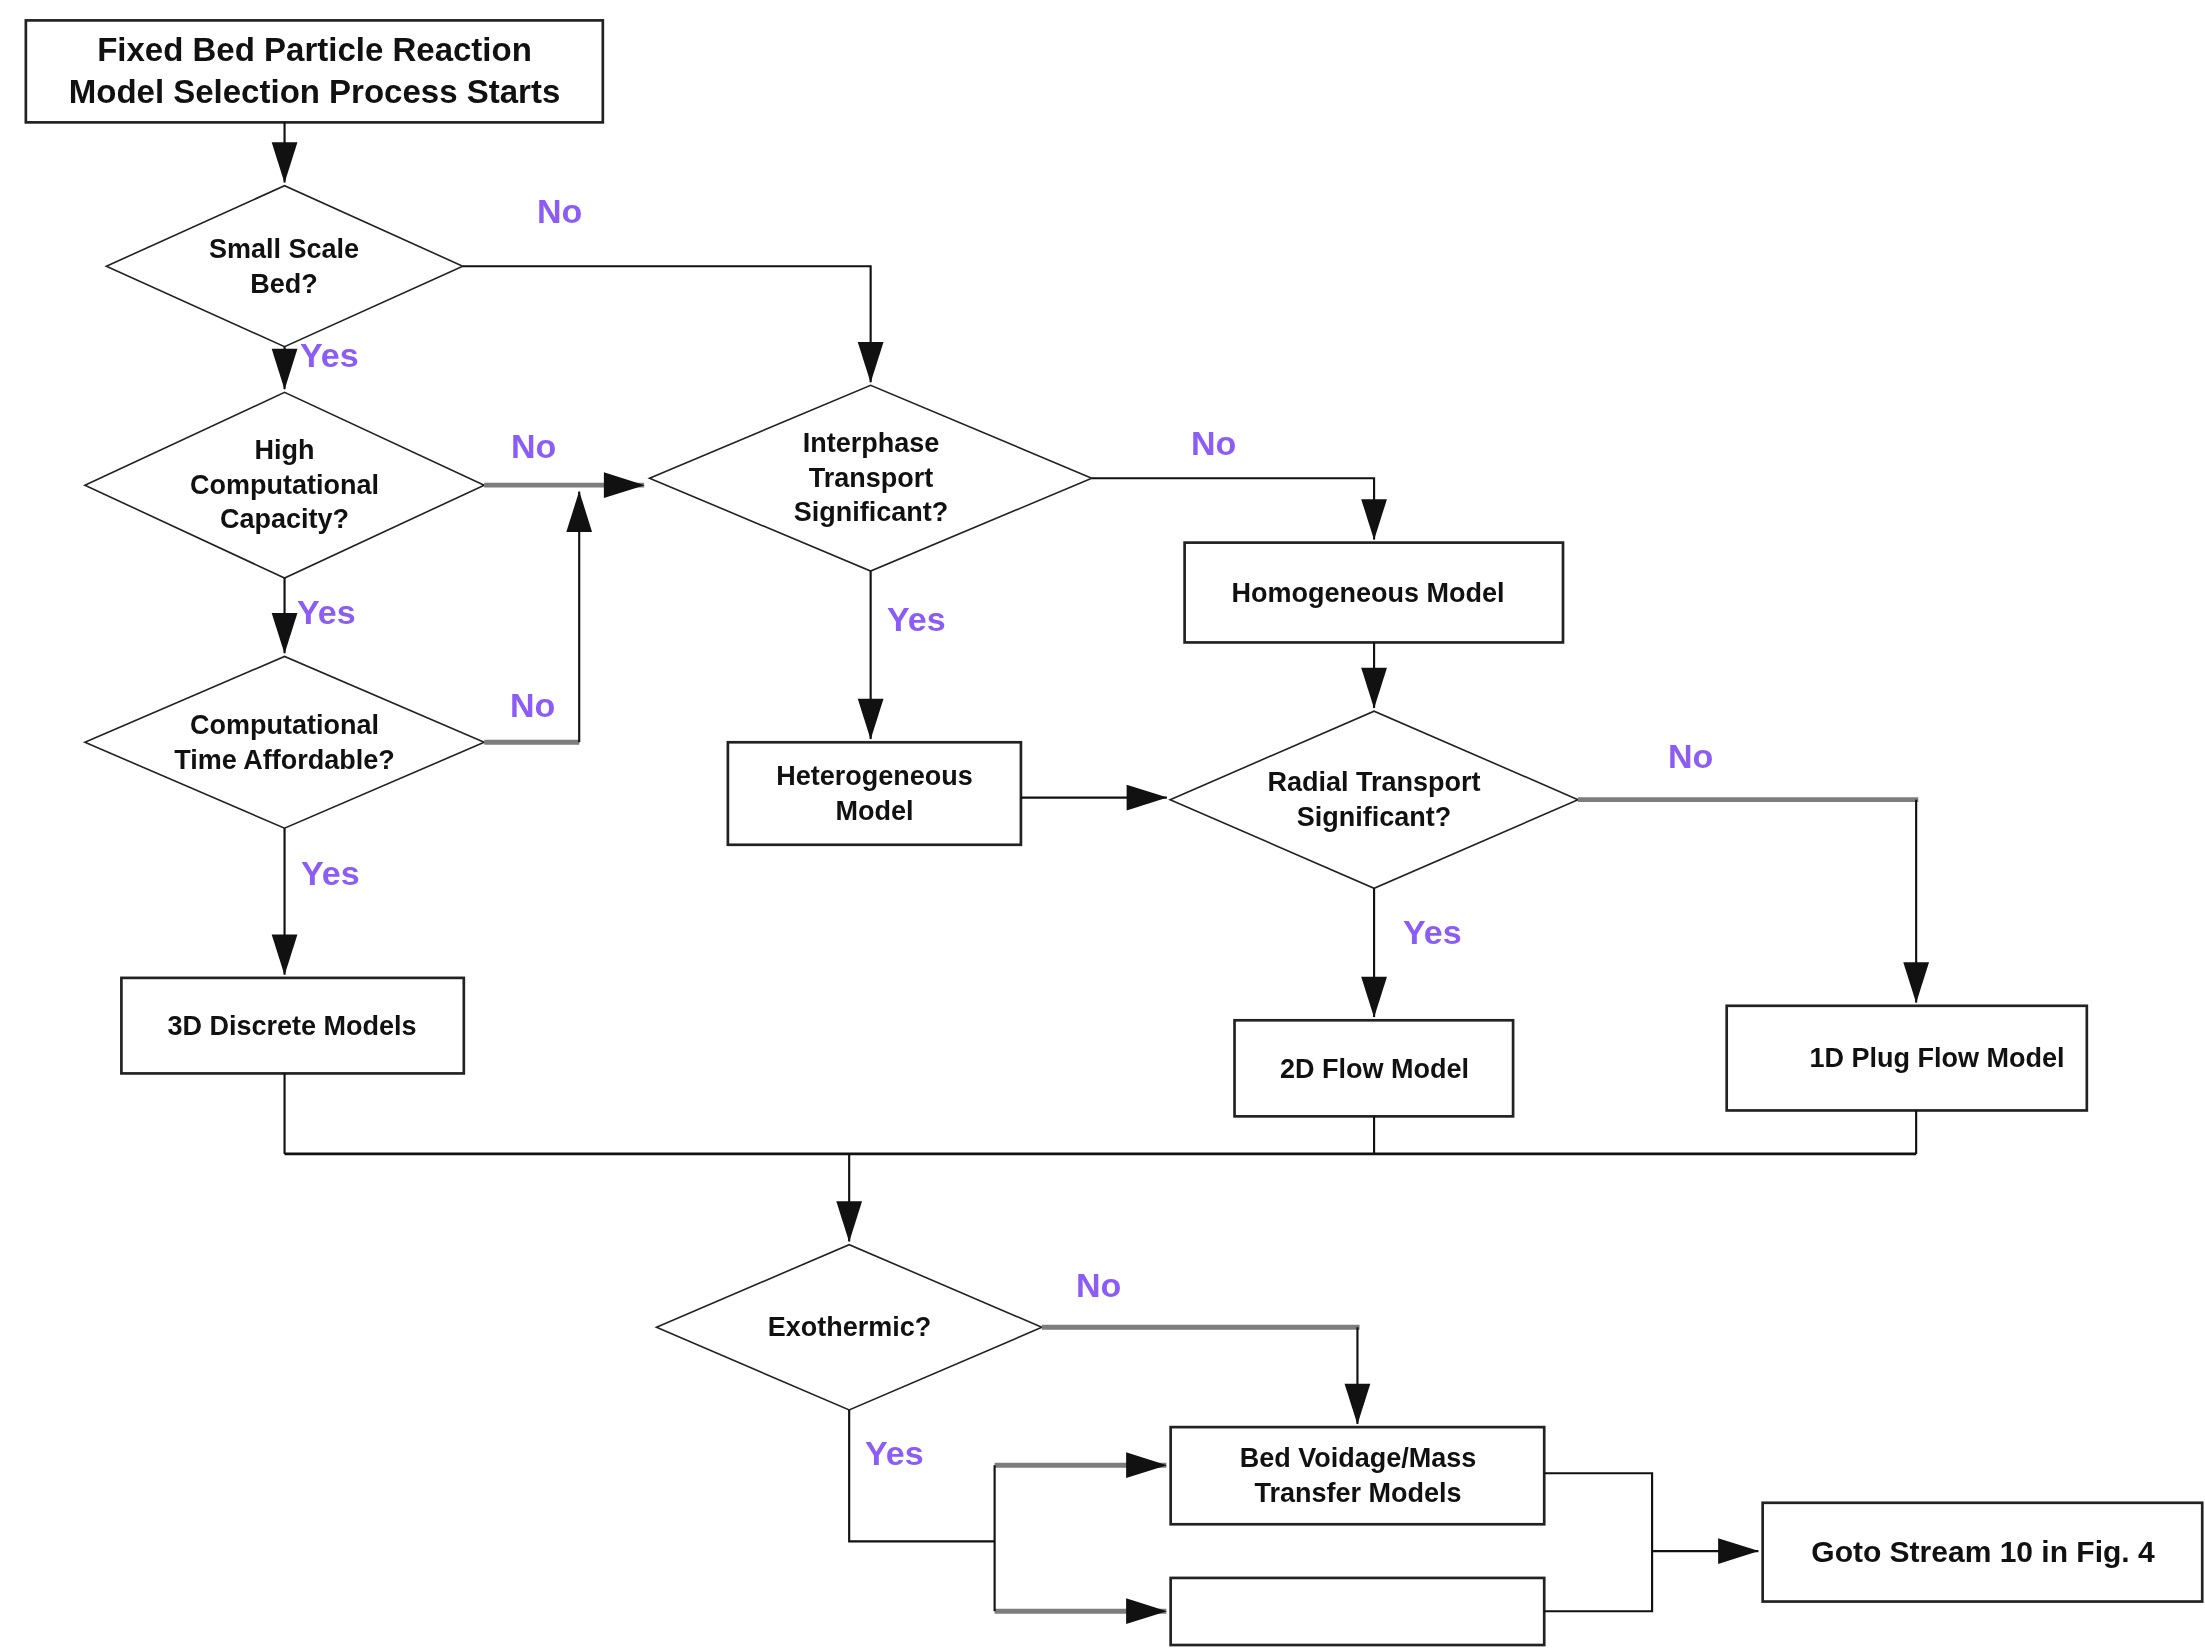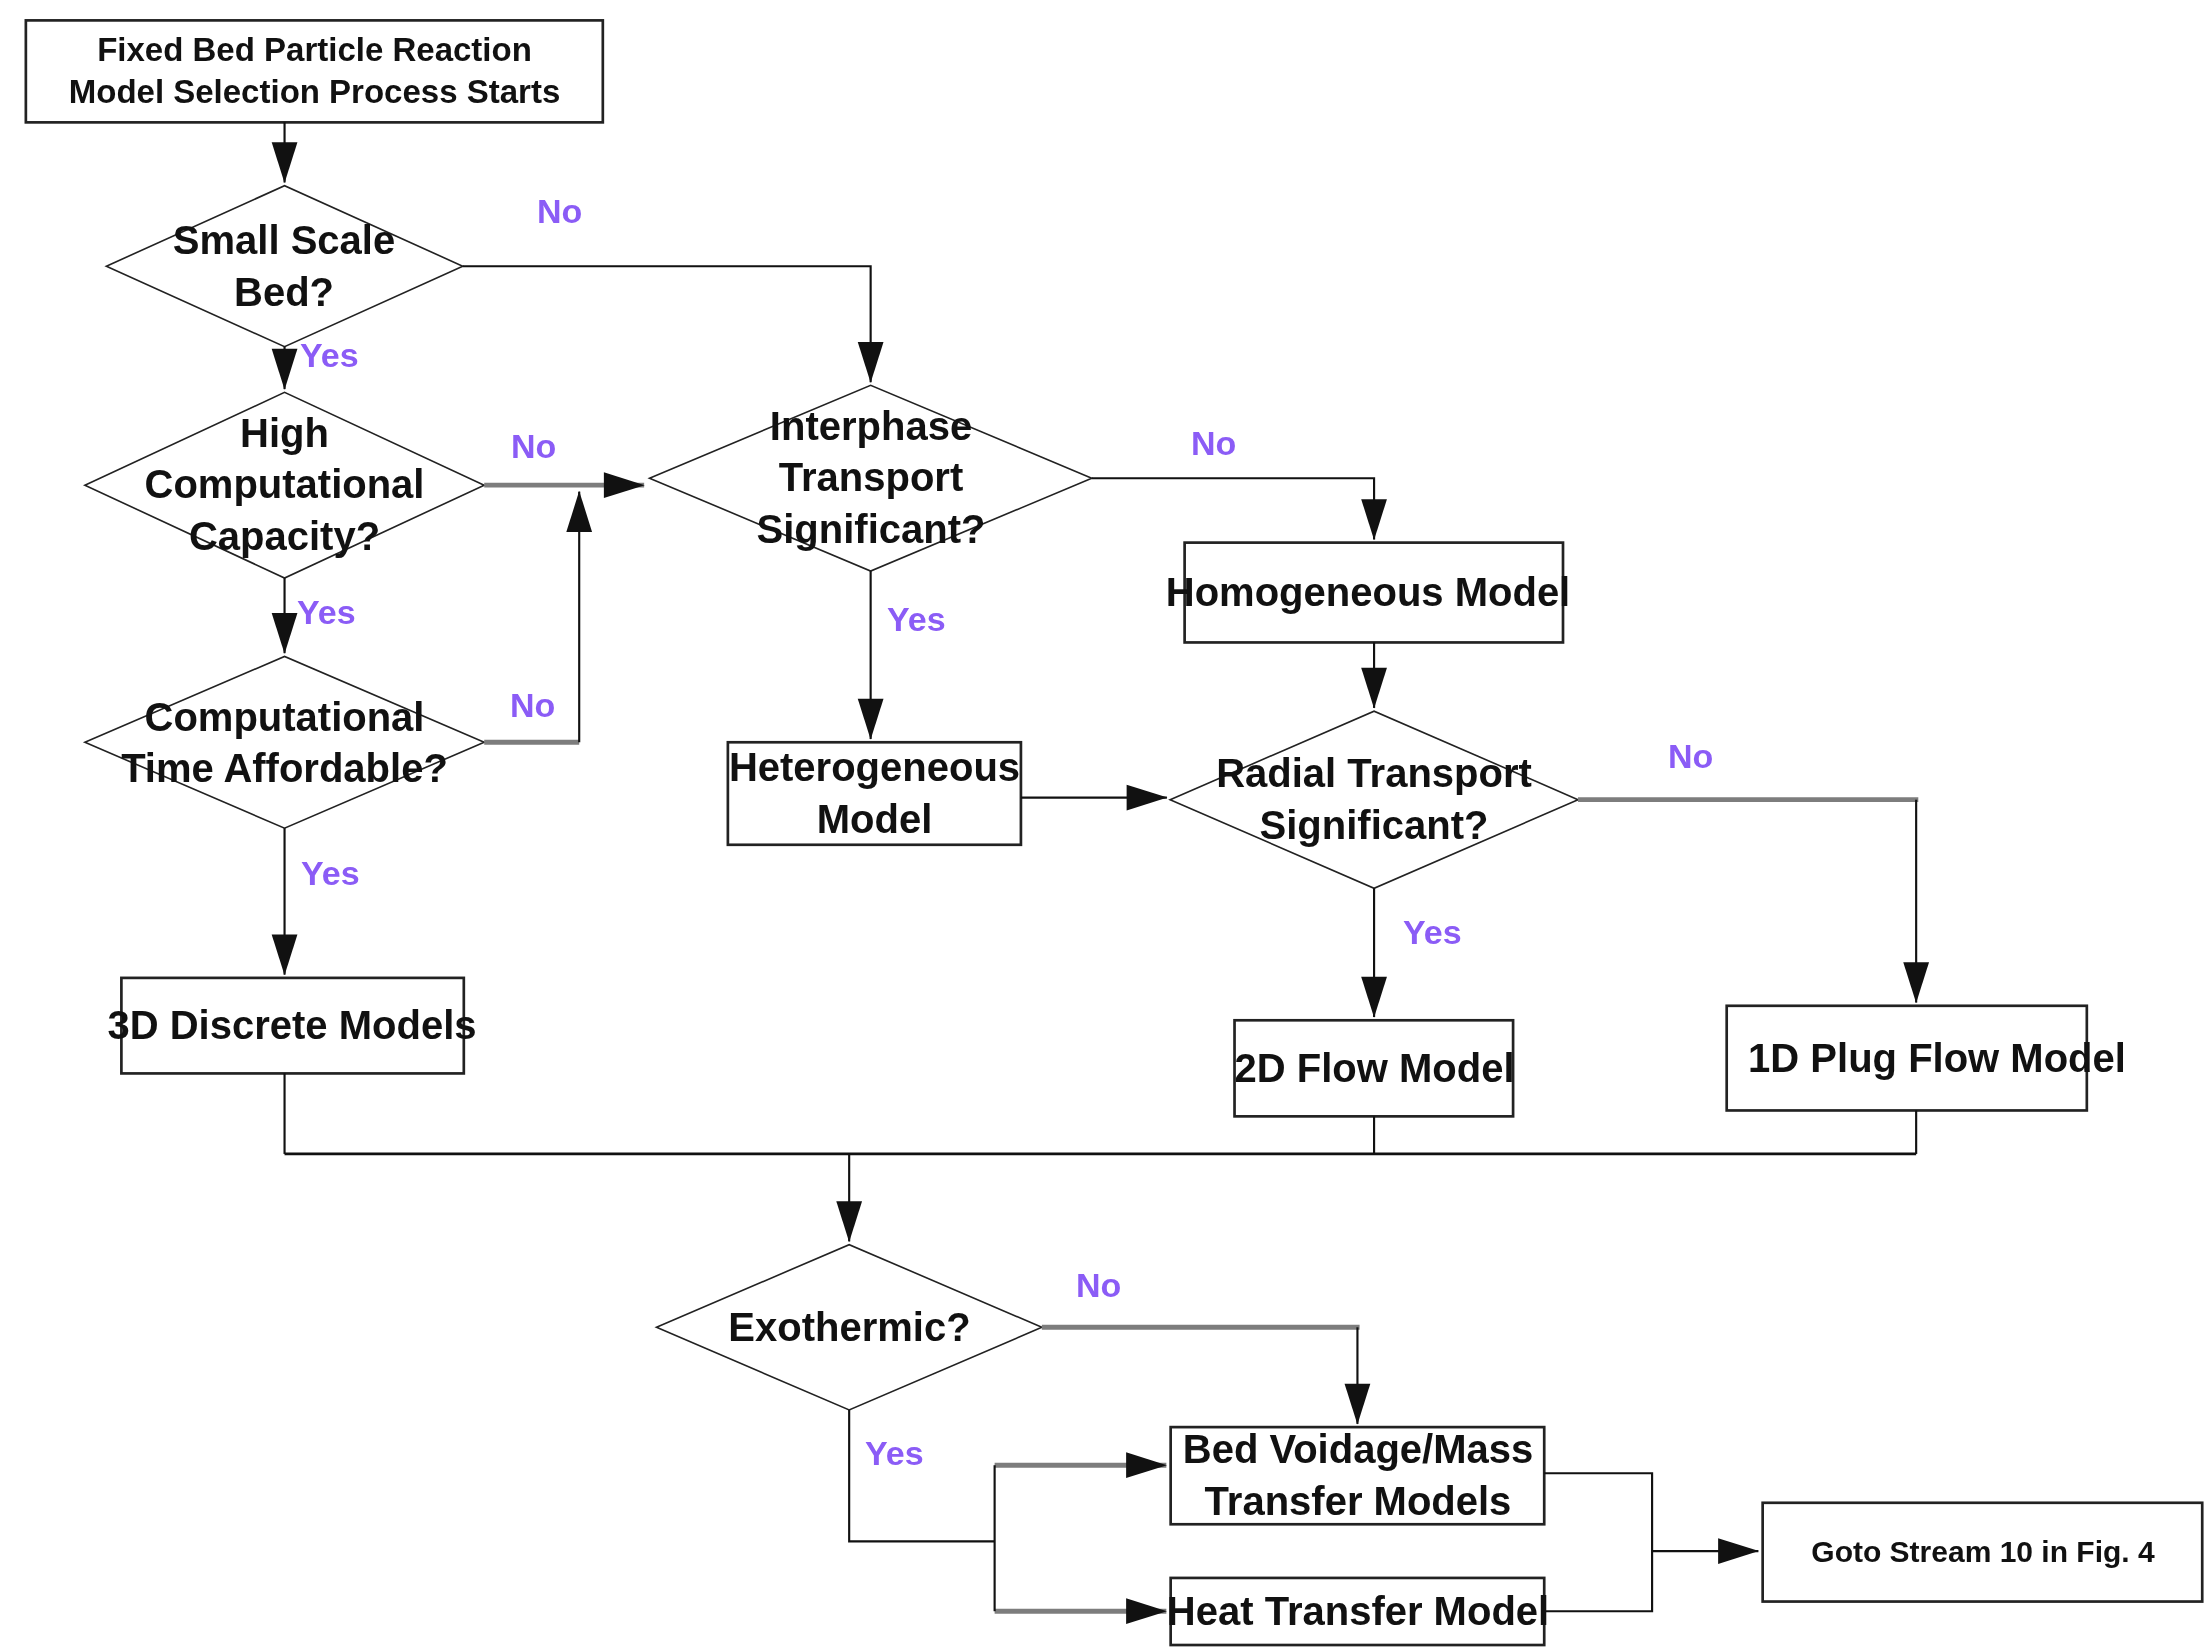--- a/index.html
+++ b/index.html
@@ -9,21 +9,21 @@
     background:#ffffff;
     font-family:"Liberation Sans","DejaVu Sans",sans-serif;
     color:#111111;
   }
   #wires{position:absolute;left:0;top:0;width:2205px;height:1652px;}
   .node-text{
     position:absolute;
     display:flex;align-items:center;justify-content:center;
     text-align:center;
     font-weight:bold;
-    font-size:40px;
+    font-size:27px;
     line-height:1.28;
     white-space:pre;
     color:#111111;
     pointer-events:none;
   }
   .edge-label{
     position:absolute;
     font-weight:bold;
     font-size:34px;
     color:#8b5cf6;
@@ -128,21 +128,20 @@
 
   <div class="node-text" style="left:1235px;top:1021px;width:279px;height:96px;">2D Flow Model</div>
 
   <div class="node-text" style="left:1727px;top:1006px;width:360px;height:105px;padding-left:30px;">1D Plug Flow Model</div>
 
   <div class="node-text" style="left:657px;top:1245px;width:385px;height:165px;">Exothermic?</div>
 
   <div class="node-text" style="left:1171px;top:1427px;width:374px;height:97px;">Bed Voidage/Mass
 Transfer Models</div>
 
-  <div class="node-text" style="left:1171px;top:1578px;width:374px;height:67px;">Heat Transfer Model</div>
 
   <div class="node-text" style="left:1763px;top:1503px;width:440px;height:99px;font-size:30px;">Goto Stream 10 in Fig. 4</div>
 
   <div class="edge-label" style="left:537px;top:192px;">No</div>
   <div class="edge-label" style="left:300px;top:336px;">Yes</div>
 
   <div class="edge-label" style="left:511px;top:427px;">No</div>
   <div class="edge-label" style="left:297px;top:593px;">Yes</div>
 
   <div class="edge-label" style="left:510px;top:686px;">No</div>

